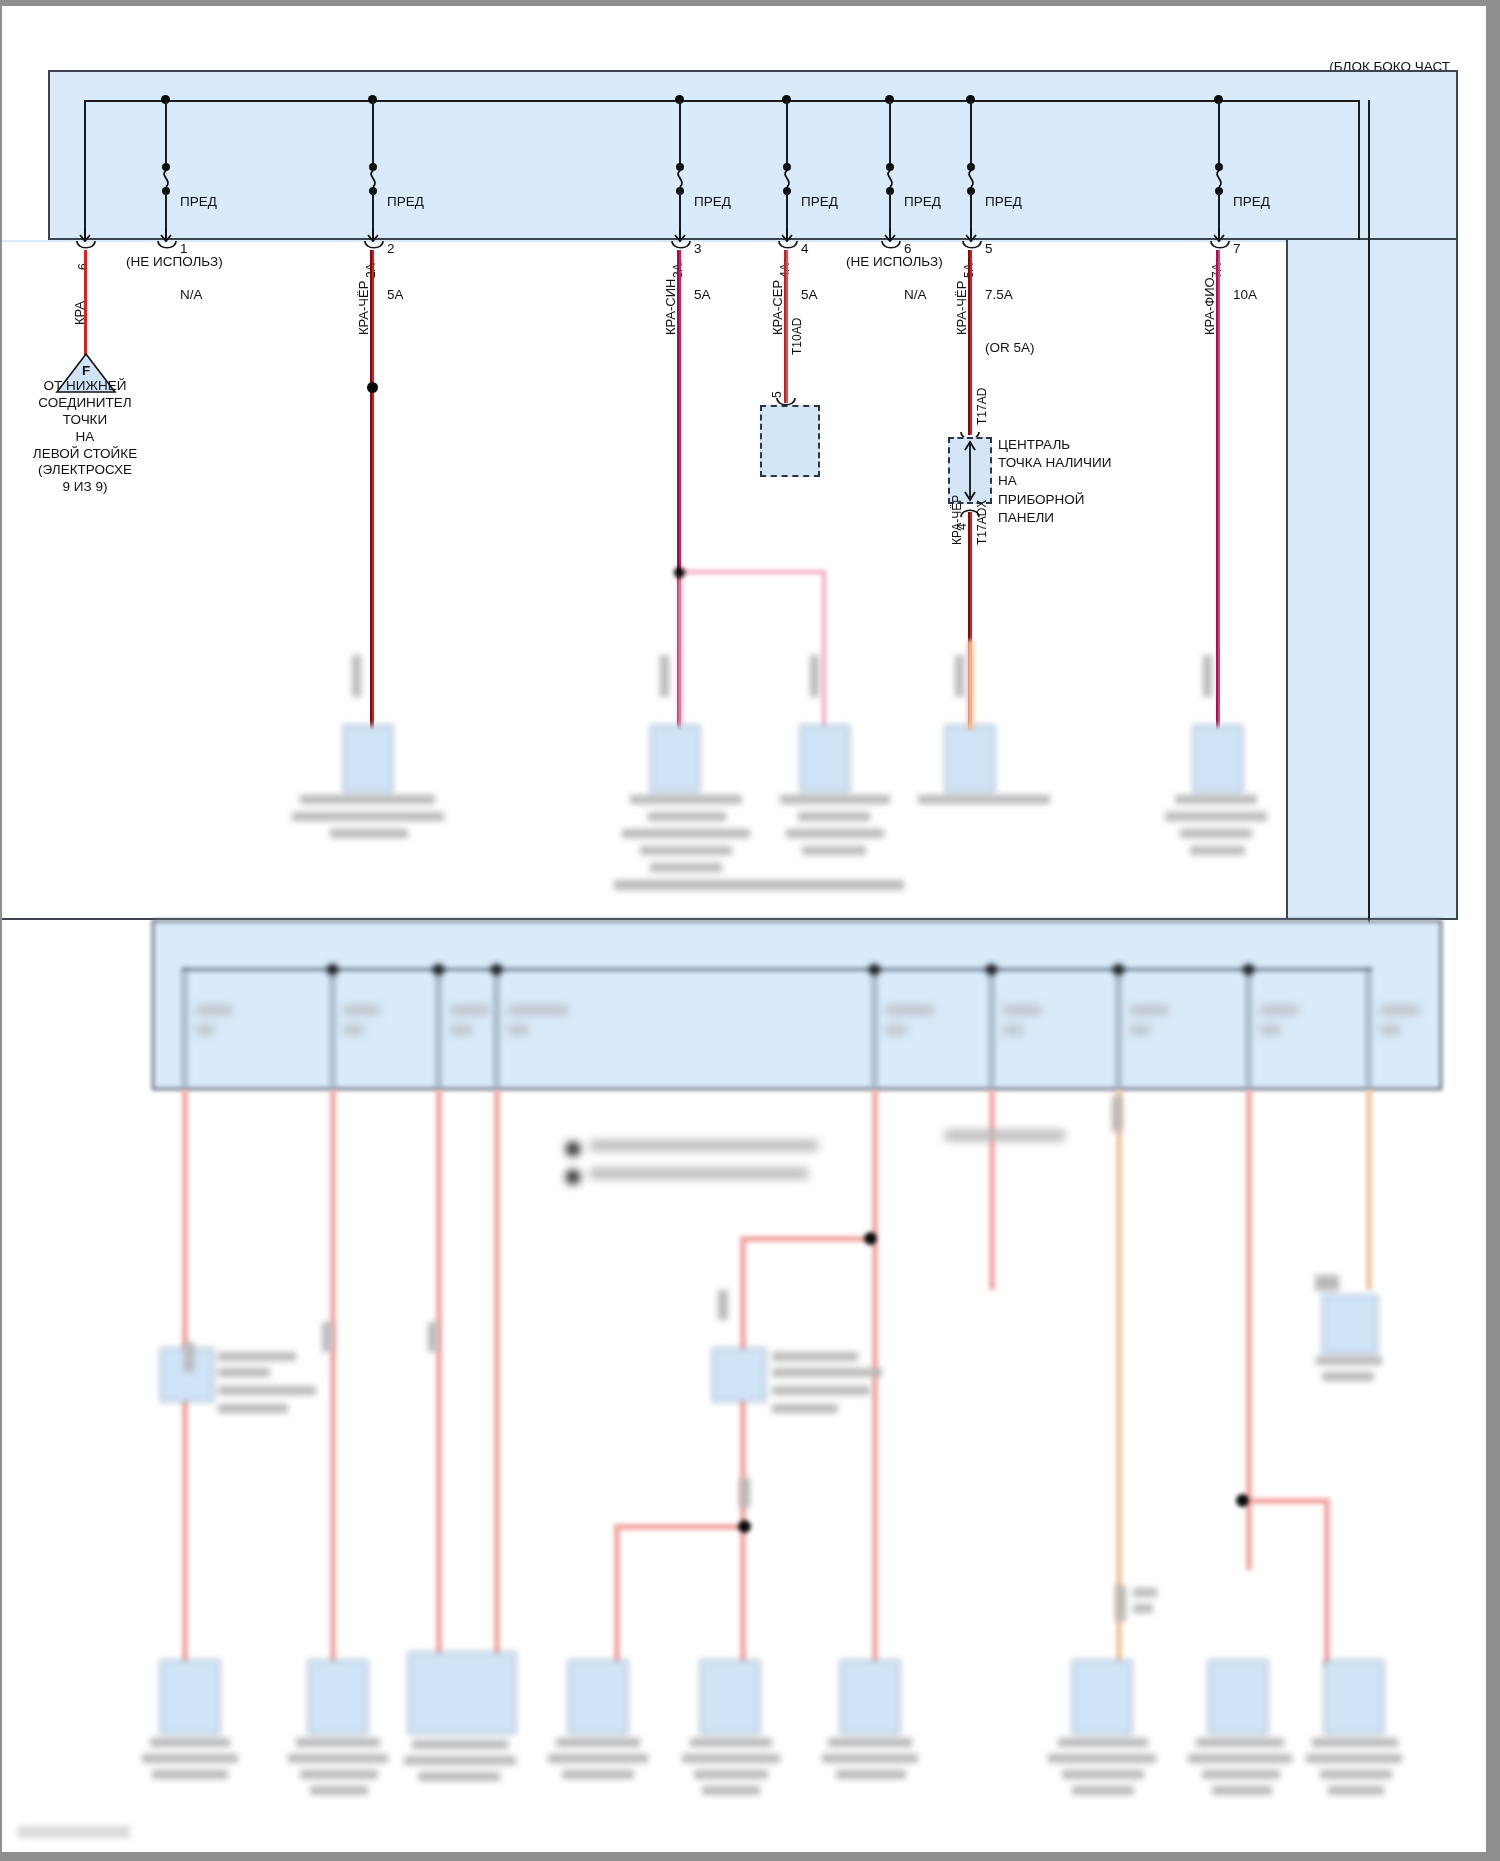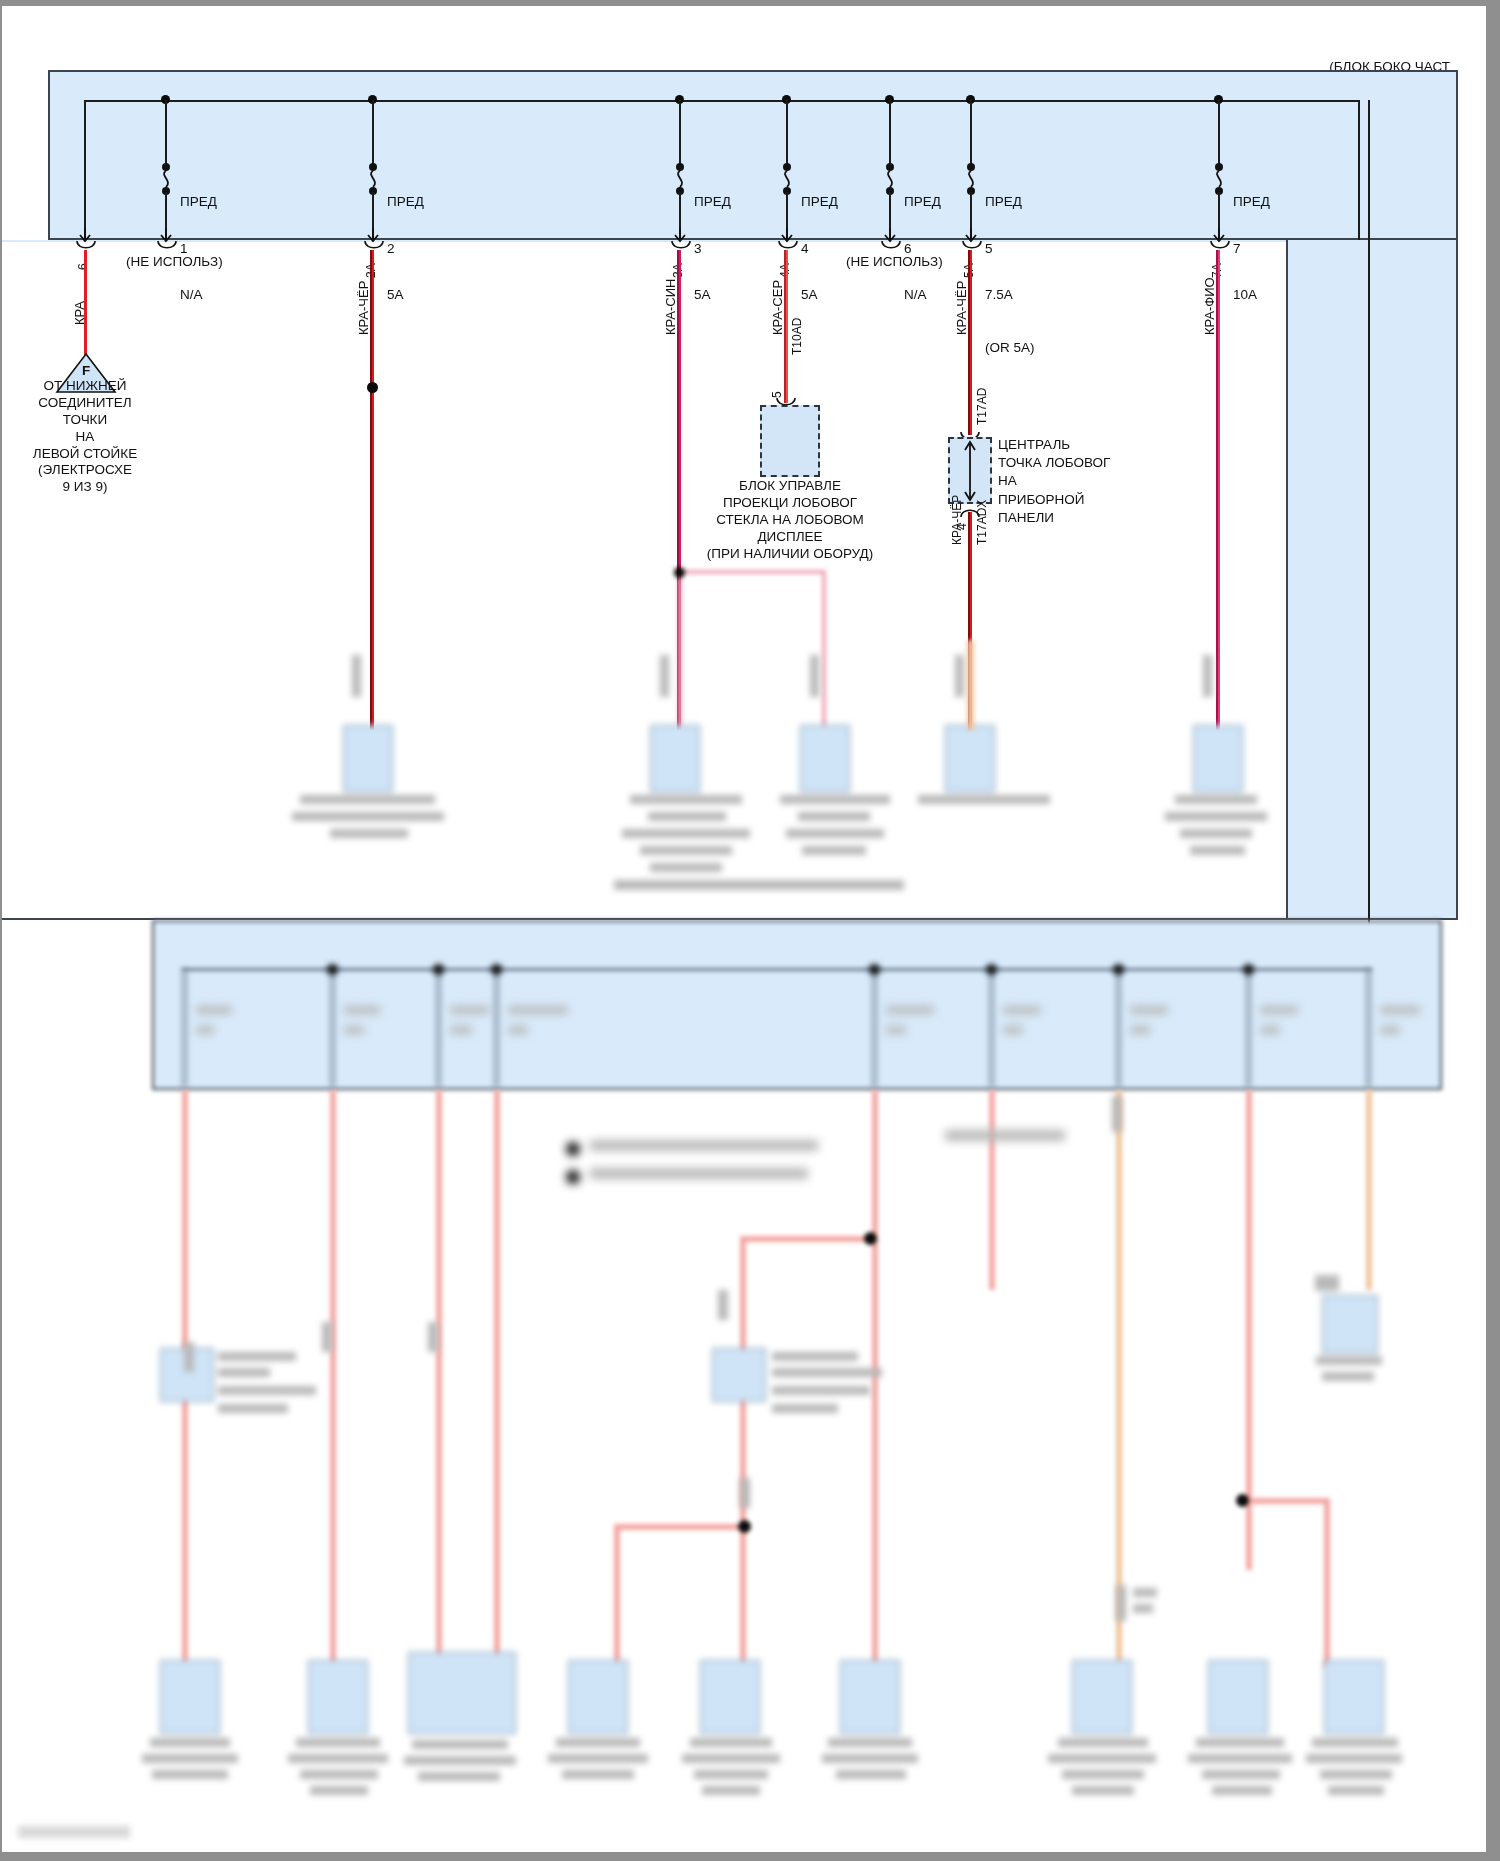--- a/index.html
+++ b/index.html
@@ -310,45 +310,40 @@
   <div class="abs wire w-redgry" style="left:784px;top:250px;height:153px;"></div>
   <div class="abs vtxt" style="left:770px;top:335px;">КРА-СЕР</div>
   <div class="abs vtxt vtxt-s" style="left:790px;top:355px;">T10AD</div>
   <div class="abs vtxt vtxt-s" style="left:770px;top:398px;">5</div>
   <div class="abs" style="left:776px;top:396px;">
     <svg width="20" height="12" viewBox="0 0 20 12">
         <path d="M1 0 C1 9, 19 9, 19 0" stroke="#111" stroke-width="1.6" fill="none"></path>
       </svg>
   </div>
   <div class="abs dashbox" style="left:760px;top:405px;width:60px;height:72px;"></div>
-  <div class="abs txt txt-c" style="left:660px;top:478px;width:260px;line-height:1.25;">БЛОК УПРАВЛЕ
-ПРОЕКЦИ ЛОБОВОГ
-СТЕКЛА НА ЛОБОВОМ
-ДИСПЛЕЕ
-(ПРИ НАЛИЧИИ ОБОРУД)</div>
 
   <div class="abs wire w-redblk" style="left:968px;top:250px;height:185px;"></div>
   <div class="abs vtxt" style="left:954px;top:335px;">КРА-ЧЁР</div>
   <div class="abs vtxt vtxt-s" style="left:975px;top:425px;">T17AD</div>
   <div class="abs vtxt vtxt-s" style="left:955px;top:460px;">4</div>
   <div class="abs" style="left:960px;top:430px;">
     <svg width="20" height="12" viewBox="0 0 20 12">
         <path d="M1 0 C1 9, 19 9, 19 0" stroke="#111" stroke-width="1.6" fill="none"></path>
       </svg>
   </div>
   <div class="abs dashbox" style="left:948px;top:437px;width:44px;height:67px;"></div>
   <div class="abs" style="left:962px;top:440px;">
     <svg width="16" height="62" viewBox="0 0 16 62">
       <path d="M8 4 L8 58" stroke="#111" stroke-width="1.8" fill="none"></path>
       <path d="M3 10 L8 2 L13 10" stroke="#111" stroke-width="1.8" fill="none"></path>
       <path d="M3 52 L8 60 L13 52" stroke="#111" stroke-width="1.8" fill="none"></path>
     </svg>
   </div>
   <div class="abs txt" style="left:998px;top:436px;width:200px;line-height:1.35;">ЦЕНТРАЛЬ
-ТОЧКА ЛОБОВОГ
+ТОЧКА НАЛИЧИИ
 НА
 ПРИБОРНОЙ
 ПАНЕЛИ</div>
   <div class="abs" style="left:960px;top:503px;">
     <svg width="20" height="12" viewBox="0 0 20 12">
         <path d="M1 12 C1 3, 19 3, 19 12" stroke="#111" stroke-width="1.6" fill="none"></path>
       </svg>
   </div>
   <div class="abs vtxt vtxt-s" style="left:955px;top:530px;">4</div>
   <div class="abs vtxt vtxt-s" style="left:975px;top:545px;">T17ADX</div>

